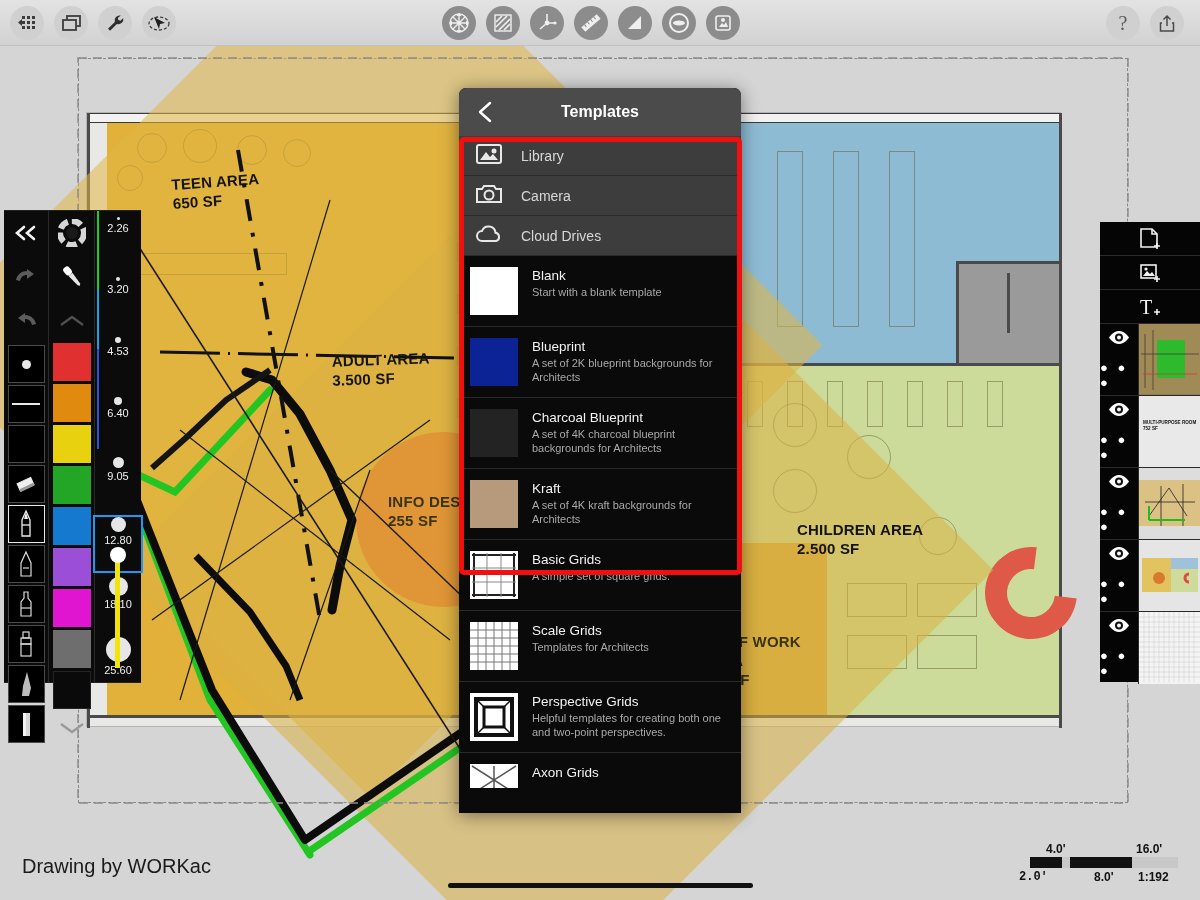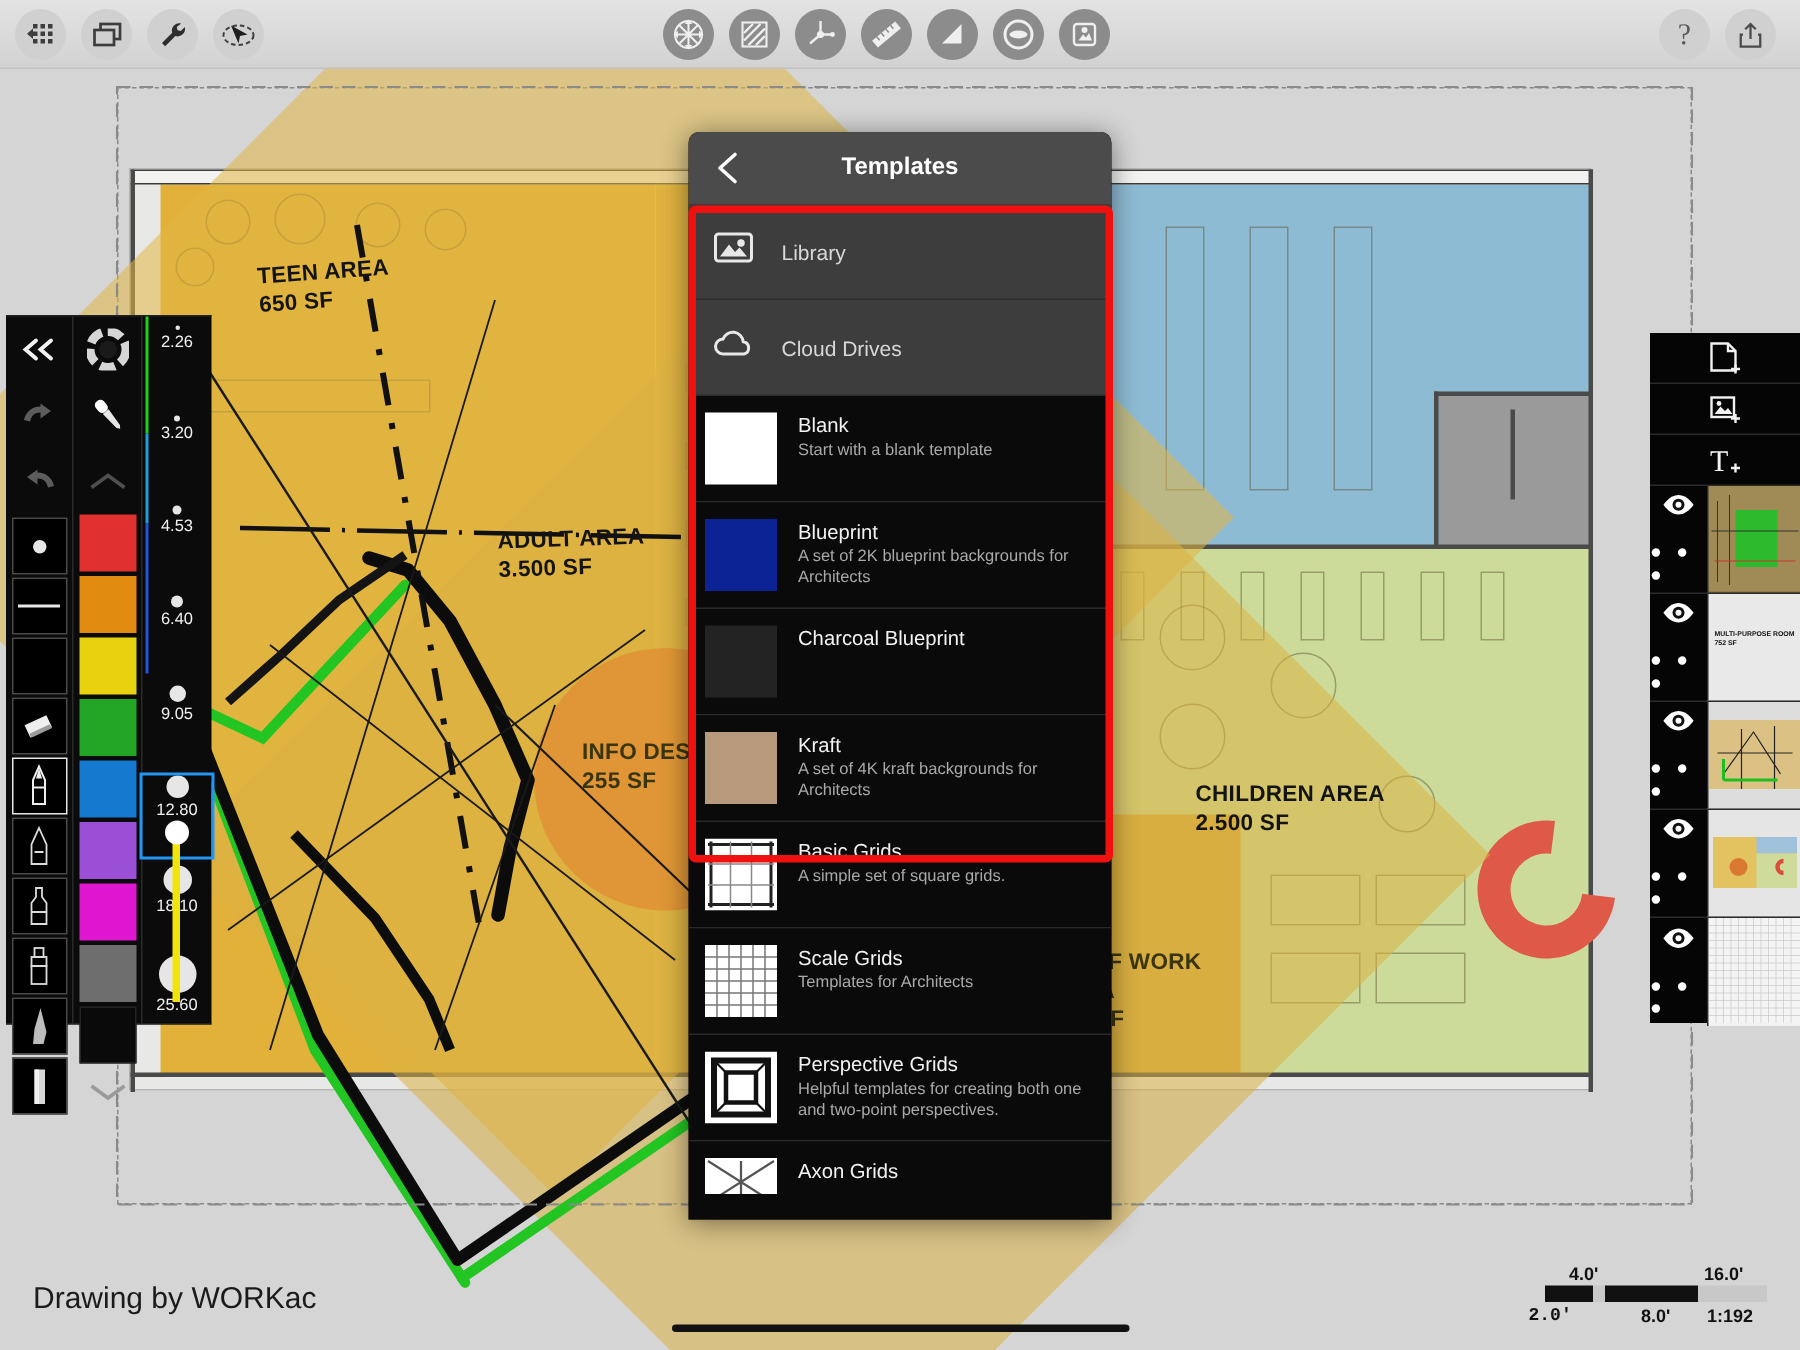--- a/index.html
+++ b/index.html
@@ -136,21 +136,21 @@
   .tpl-header {
     height:48px; background:#4b4b4b; display:flex; align-items:center;
     position:relative; border-radius:7px 7px 0 0;
   }
   .tpl-back { position:absolute; left:14px; top:11px; width:26px; height:26px; }
   .tpl-title {
     width:100%; text-align:center; color:#fff; font-size:16px; font-weight:bold;
     font-family:"Liberation Sans", sans-serif;
   }
   .tpl-src {
-    height:64px; background:#3d3d3d; display:flex; align-items:center; gap:18px;
+    height:40px; background:#3d3d3d; display:flex; align-items:center; gap:18px;
     padding-left:16px; border-bottom:1px solid #2c2c2c;
   }
   .tpl-src .lbl { color:#d8d8d8; font-size:14px; }
   .tpl-item {
     display:flex; align-items:flex-start; gap:14px; padding:11px 12px 11px 11px;
     border-bottom:1px solid #2a2a2a; background:#0a0a0a; min-height:61px;
   }
   .tpl-sw { width:48px; height:48px; flex:0 0 48px; }
   .tpl-text { padding-top:1px; }
   .tpl-name { color:#f2f2f2; font-size:13.5px; line-height:16px; }
@@ -730,20 +730,31 @@
       <span>
         <svg width="28" height="24" viewBox="0 0 28 24">
             <rect x="2" y="3" width="24" height="18" rx="2" fill="none" stroke="#e8e8e8" stroke-width="2"></rect>
           <path fill="#e8e8e8" d="M5 18l6-8 4 5 3-3 5 6z"></path>
             <circle cx="19" cy="9" r="2.5" fill="#e8e8e8"></circle>
           </svg>
       </span>
       <span class="lbl">Library</span>
     </div>
 
+    <div class="tpl-src">
+      <span>
+        <svg width="28" height="24" viewBox="0 0 28 24">
+            <g fill="none" stroke="#e8e8e8" stroke-width="2">
+          <path d="M2 7h5l2-3h10l2 3h5v13H2z"></path>
+              <circle cx="14" cy="13" r="4.5"></circle>
+            </g>
+          </svg>
+      </span>
+      <span class="lbl">Camera</span>
+    </div>
 
     <div class="tpl-src">
       <span>
         <svg width="28" height="24" viewBox="0 0 28 24">
             <path fill="none" stroke="#e8e8e8" stroke-width="2" d="M7 19a5 5 0 0 1 0-10 7 7 0 0 1 13.5 1.8A4.2 4.2 0 0 1 21 19z"></path>
           </svg>
       </span>
       <span class="lbl">Cloud Drives</span>
     </div>
 
@@ -760,20 +771,21 @@
       <div class="tpl-text">
         <div class="tpl-name">Blueprint</div>
         <div class="tpl-desc">A set of 2K blueprint backgrounds for Architects</div>
       </div>
     </div>
 
     <div class="tpl-item">
       <div class="tpl-sw" style="background:#232323;"></div>
       <div class="tpl-text">
         <div class="tpl-name">Charcoal Blueprint</div>
+        <div class="tpl-desc">A set of 4K charcoal blueprint backgrounds for Architects</div>
       </div>
     </div>
 
     <div class="tpl-item">
       <div class="tpl-sw" style="background:#b79a7c;"></div>
       <div class="tpl-text">
         <div class="tpl-name">Kraft</div>
         <div class="tpl-desc">A set of 4K kraft backgrounds for Architects</div>
       </div>
     </div>

